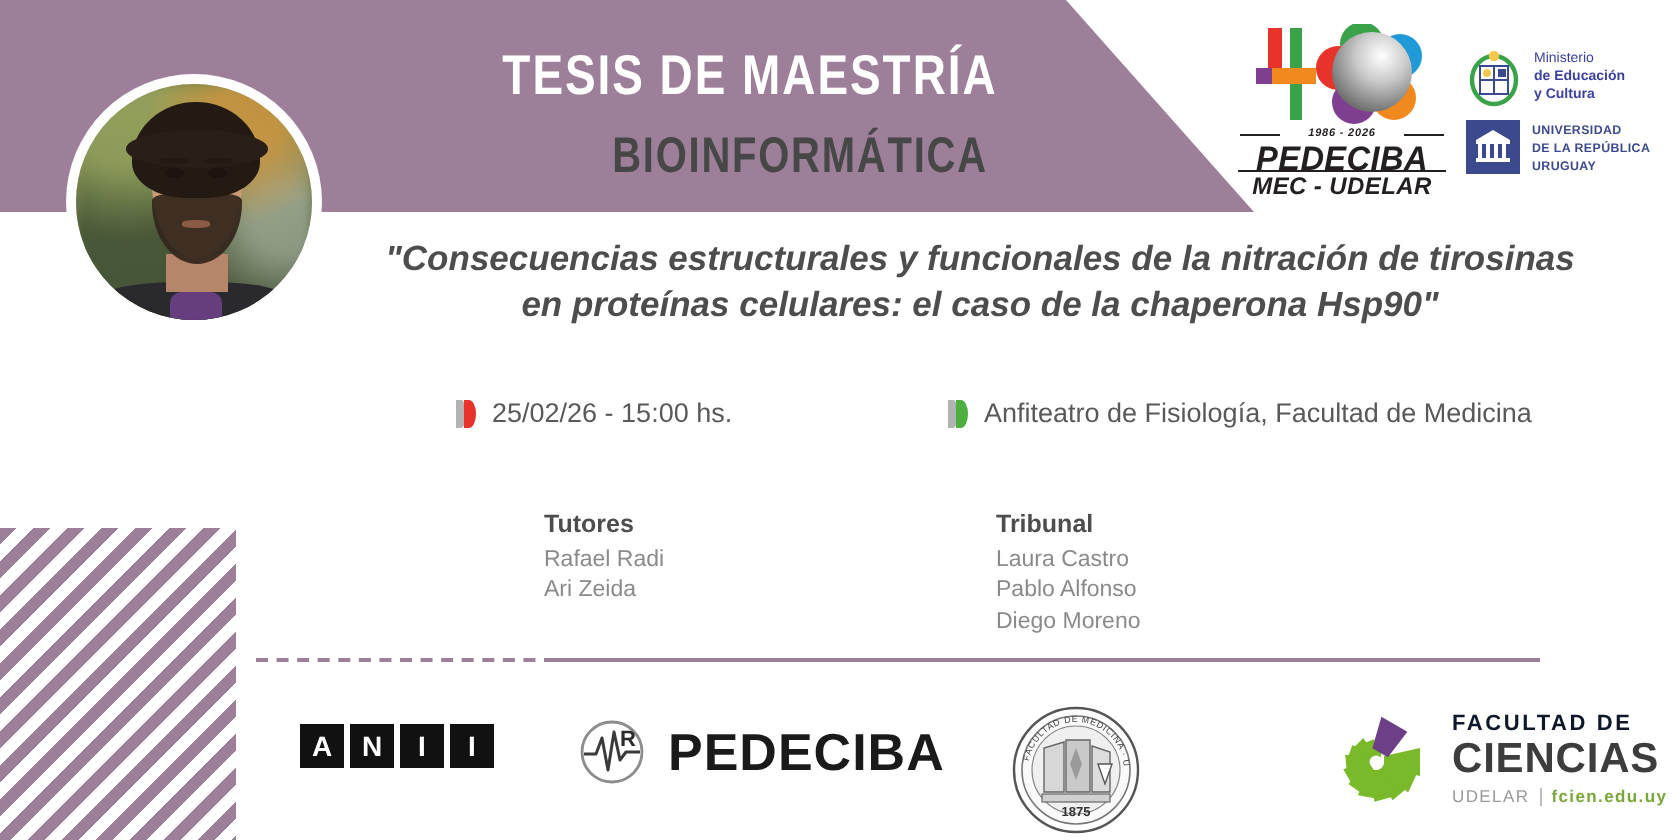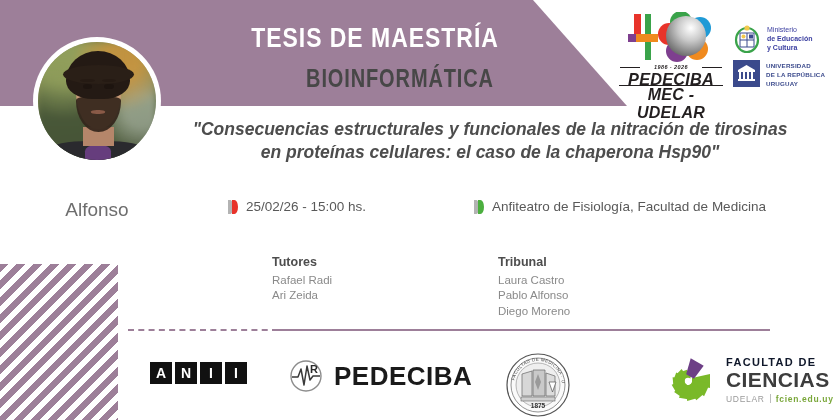--- a/index.html
+++ b/index.html
@@ -80,21 +80,21 @@
   }
   .ped-line{position:absolute;top:55px;height:1px;background:#231f20;width:20px;}
   .ped-line.l{left:3px;} .ped-line.r{right:3px;}
   .ped-name{
     position:absolute;left:0;top:58px;width:108px;text-align:center;
     font-size:17px;font-weight:bold;color:#231f20;letter-spacing:.2px;
     transform:scaleX(.96);
   }
   .ped-sub{
     position:absolute;left:0;top:74px;width:108px;text-align:center;
-    font-size:16px;font-weight:bold;color:#231f20;letter-spacing:.2px;
+    font-size:12px;font-weight:bold;color:#231f20;letter-spacing:.2px;
   }
   .ped-underline{position:absolute;left:2px;top:73px;width:104px;height:1.2px;background:#231f20;}
 
   
   .min-block{position:absolute;left:733px;top:24px;width:100px;height:32px;}
   .min-shield{position:absolute;left:0;top:0;width:28px;height:30px;}
   .min-text{position:absolute;left:34px;top:1px;font-size:7px;color:#3b3fa0;line-height:1.32;font-weight:bold;}
   .min-text .l1{font-weight:normal;}
   .udelar-block{position:absolute;left:733px;top:60px;width:100px;height:30px;}
   .udelar-mark{position:absolute;left:0;top:0;width:27px;height:27px;background:#3b4a8c;
@@ -158,21 +158,21 @@
 
   .ceinbio{position:absolute;left:288px;top:358px;display:flex;align-items:center;gap:10px;}
   .ceinbio-text{font-size:26px;font-weight:bold;color:#1a1a1a;letter-spacing:.5px;}
 
   .medseal{position:absolute;left:505px;top:352px;width:66px;height:66px;}
 
   .fciencias{position:absolute;left:659px;top:352px;display:flex;align-items:center;gap:9px;}
   .fc-text{line-height:1;}
   .fc-l1{font-size:11px;font-weight:bold;color:#0f172a;letter-spacing:1.3px;}
   .fc-l2{font-size:21px;font-weight:bold;color:#3d3d3d;letter-spacing:.4px;margin-top:1px;}
-  .fc-l3{font-size:8.5px;color:#9a9a9a;margin-top:4px;display:flex;align-items:flex-end;gap:5px;letter-spacing:.7px;}
+  .fc-l3{font-size:8.5px;color:#9a9a9a;margin-top:4px;display:flex;align-items:center;gap:5px;letter-spacing:.7px;}
   .fc-l3 .bar{width:1px;height:9px;background:#bdbdbd;display:inline-block;}
   .fc-l3 .site{color:#7aa73a;font-weight:bold;}
 </style>
 </head>
 <body>
 
 <div id="poster">
 
   <div class="header-band"></div>
 
@@ -262,21 +262,20 @@
     <div class="udelar-text">
       <div>UNIVERSIDAD</div>
       <div>DE LA REPÚBLICA</div>
       <div>URUGUAY</div>
     </div>
   </div>
 
   <div class="thesis-title">"Consecuencias estructurales y funcionales de la nitración de tirosinas en proteínas celulares: el caso de la chaperona Hsp90"</div>
 
   <div class="speaker">
-    <div>Alfonso</div>
   </div>
 
   <div class="meta-row">
     <div class="meta-item meta-date">
       <span class="chev red"></span>
       <span>25/02/26 - 15:00 hs.</span>
     </div>
     <div class="meta-item meta-venue">
       <span class="chev green"></span>
       <span>Anfiteatro de Fisiología, Facultad de Medicina</span>

